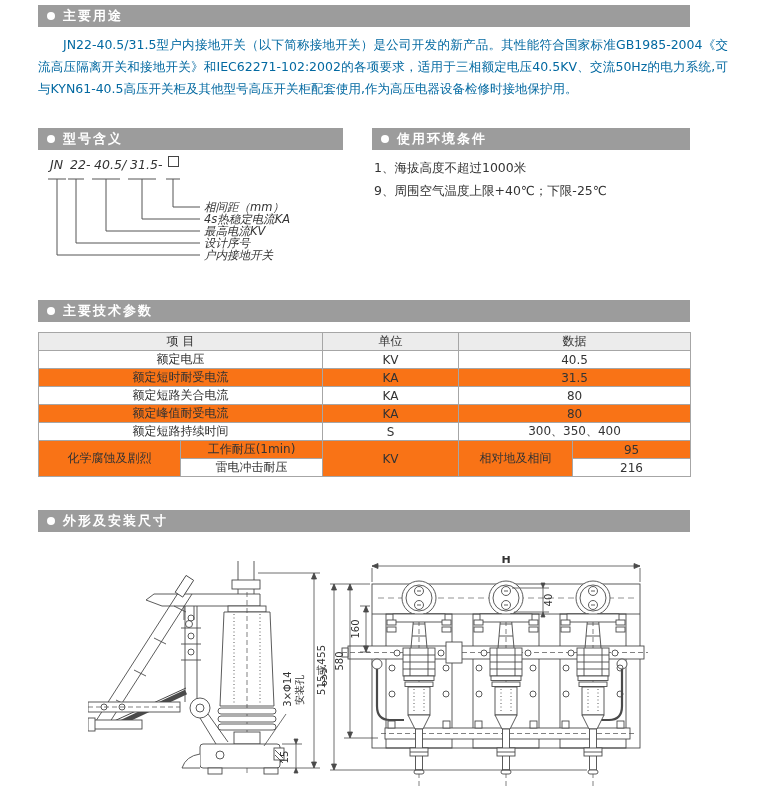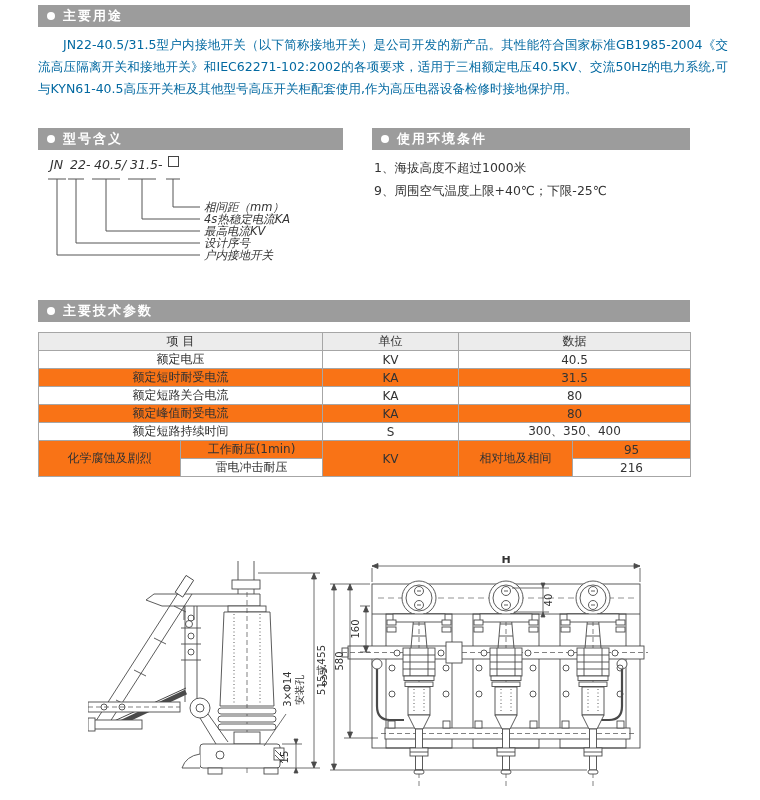--- a/index.html
+++ b/index.html
@@ -155,20 +155,24 @@
       <td rowspan="2" class="shade">相对地及相间</td>
       <td class="shade">95</td>
     </tr>
     <tr>
       <td>雷电冲击耐压</td>
       <td>216</td>
     </tr>
   </tbody>
     </table>
 
+  <div class="bar" style="left:38px; top:510px; width:652px;">
+    <span class="dot"></span>
+    <span class="t">外形及安装尺寸</span>
+  </div>
 
   <svg class="drawing" style="left:88px; top:556px;" width="250" height="244" viewBox="0 0 250 244">
     <g stroke="#4a4a4a" stroke-width="0.9" fill="none">
 
       <path d="M150,5 V39 M166,5 V39"></path>
       <rect x="144" y="24" width="28" height="9" fill="#fff"></rect>
 
       <polygon points="58,44 66,38 172,38 172,50 74,50" fill="#fff"></polygon>
       <path d="M96,50 V64 M106,50 V64"></path>
       <circle cx="101" cy="68" r="3.5"></circle>

